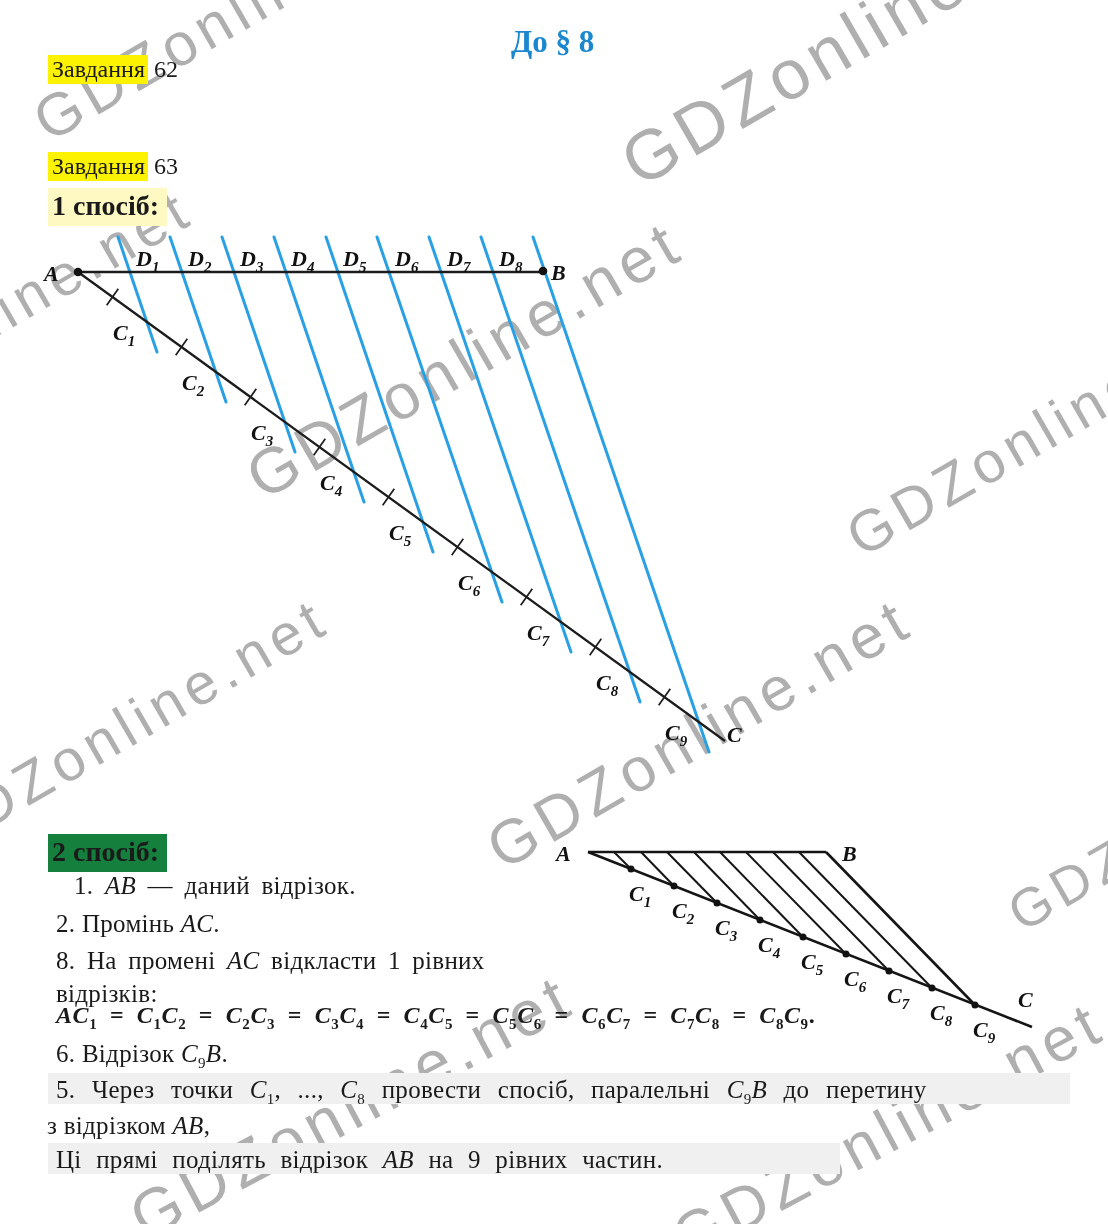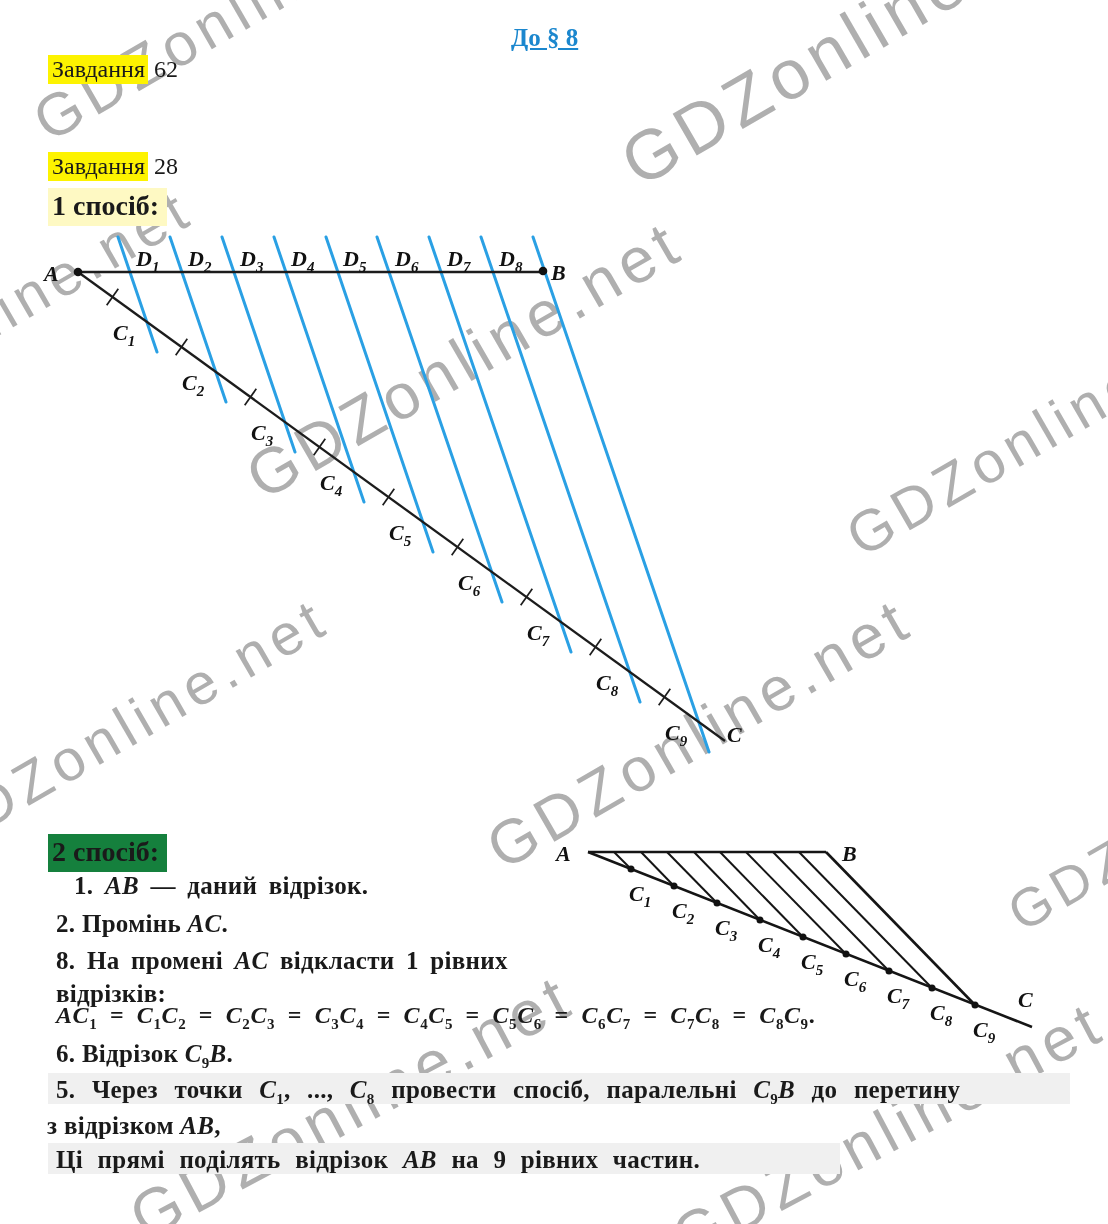--- a/index.html
+++ b/index.html
@@ -9,25 +9,25 @@
   #wm-layer{position:absolute;inset:0;z-index:1;pointer-events:none;}
   .wm{position:absolute;font-family:"Liberation Sans",sans-serif;font-weight:400;
       line-height:1;white-space:nowrap;transform-origin:0 100%;opacity:.62;}
   
   .band{position:absolute;z-index:2;background:#f0f0f0;}
   
   #diagrams{position:absolute;left:0;top:0;z-index:3;}
   .dlab{font-family:"Liberation Serif",serif;font-style:italic;font-weight:bold;}
   
   .txt{position:absolute;z-index:4;white-space:nowrap;}
-  .sec-ref{font-weight:bold;font-size:25px;text-decoration:underline;}
+  .sec-ref{font-weight:bold;font-size:31px;}
   .task-title{font-weight:normal;font-size:24px;}
   .hl-y{padding:1px 3px 2px 4px;}
   .method{font-weight:bold;font-size:28px;padding:2px 8px 4px 4px;}
-  .step{font-size:25px;font-weight:700;letter-spacing:.3px;}
+  .step{font-size:25px;font-weight:400;letter-spacing:.3px;}
   .mit{font-style:italic;}
   .msub{font-size:15px;vertical-align:-6px;line-height:0;} .ws5{word-spacing:5px;} .ws8{word-spacing:8px;} .ws10{word-spacing:10px;}
   .formula{font-size:24px;font-weight:600;word-spacing:6px;letter-spacing:.6px;}
 </style>
 </head>
 <body>
 
 <div id="page">
 
   <div id="wm-layer">
@@ -127,21 +127,21 @@
       </g>
     </svg>
 
   <div class="txt sec-ref" style="left:511px;top:24px;color:#1b87ce;">До § 8</div>
 
   <div class="txt task-title" style="left:48px;top:56px;">
     <span class="hl-y" style="background:#fdf300;">Завдання</span><span> 62</span>
   </div>
 
   <div class="txt task-title" style="left:48px;top:153px;">
-    <span class="hl-y" style="background:#fdf300;">Завдання</span><span> 28</span>
+    <span class="hl-y" style="background:#fdf300;">Завдання</span><span> 63</span>
   </div>
   <div class="txt method" style="left:48px;top:188px;background:#fef9c3;">1 спосіб:</div>
   <div class="txt method" style="left:48px;top:786px;background:#15803d;margin-top:48px;">2 спосіб:</div>
 
   <div class="txt step ws5" style="left:74px;top:872px;"><span>1. </span><span class="mit">AB</span><span> — даний відрізок.</span></div>
   <div class="txt step" style="left:56px;top:910px;"><span>2. Промінь </span><span class="mit">AC</span><span>.</span></div>
   <div class="txt step ws5" style="left:56px;top:947px;"><span>8. На промені </span><span class="mit">AC</span><span> відкласти 1 рівних</span></div>
   <div class="txt step" style="left:56px;top:980px;"><span>відрізків:</span></div>
   <div class="txt formula" style="left:56px;top:1002px;"><span class="mit">AC</span><sub class="msub">1</sub><span> = </span><span class="mit">C</span><sub class="msub">1</sub><span class="mit">C</span><sub class="msub">2</sub><span> = </span><span class="mit">C</span><sub class="msub">2</sub><span class="mit">C</span><sub class="msub">3</sub><span> = </span><span class="mit">C</span><sub class="msub">3</sub><span class="mit">C</span><sub class="msub">4</sub><span> = </span><span class="mit">C</span><sub class="msub">4</sub><span class="mit">C</span><sub class="msub">5</sub><span> = </span><span class="mit">C</span><sub class="msub">5</sub><span class="mit">C</span><sub class="msub">6</sub><span> = </span><span class="mit">C</span><sub class="msub">6</sub><span class="mit">C</span><sub class="msub">7</sub><span> = </span><span class="mit">C</span><sub class="msub">7</sub><span class="mit">C</span><sub class="msub">8</sub><span> = </span><span class="mit">C</span><sub class="msub">8</sub><span class="mit">C</span><sub class="msub">9</sub><span>.</span></div>
   <div class="txt step" style="left:56px;top:1040px;"><span>6. Відрізок </span><span class="mit">C</span><sub class="msub">9</sub><span class="mit">B</span><span>.</span></div>

